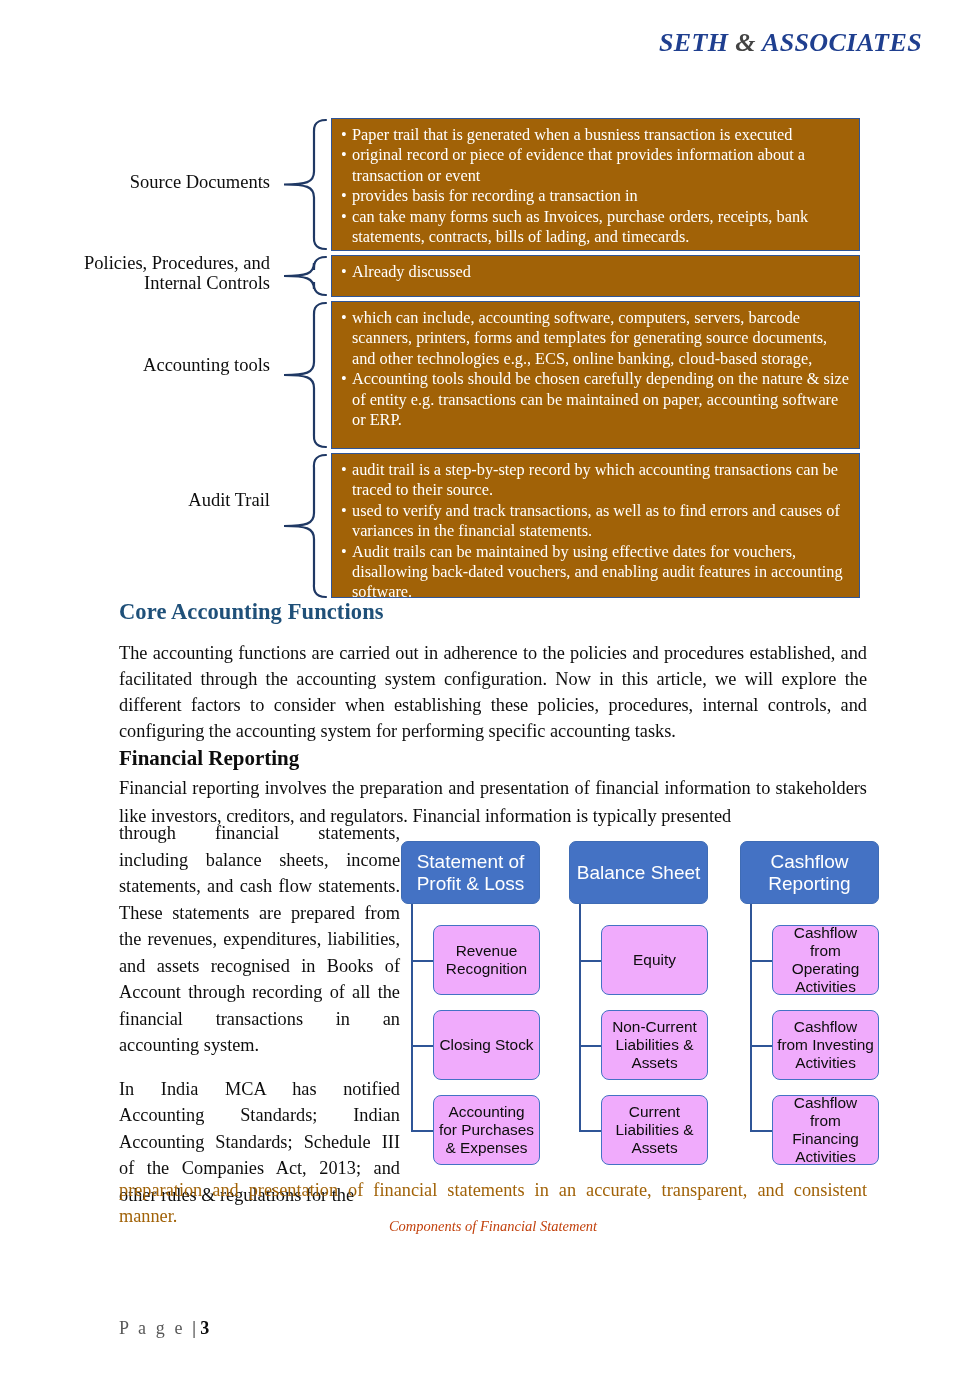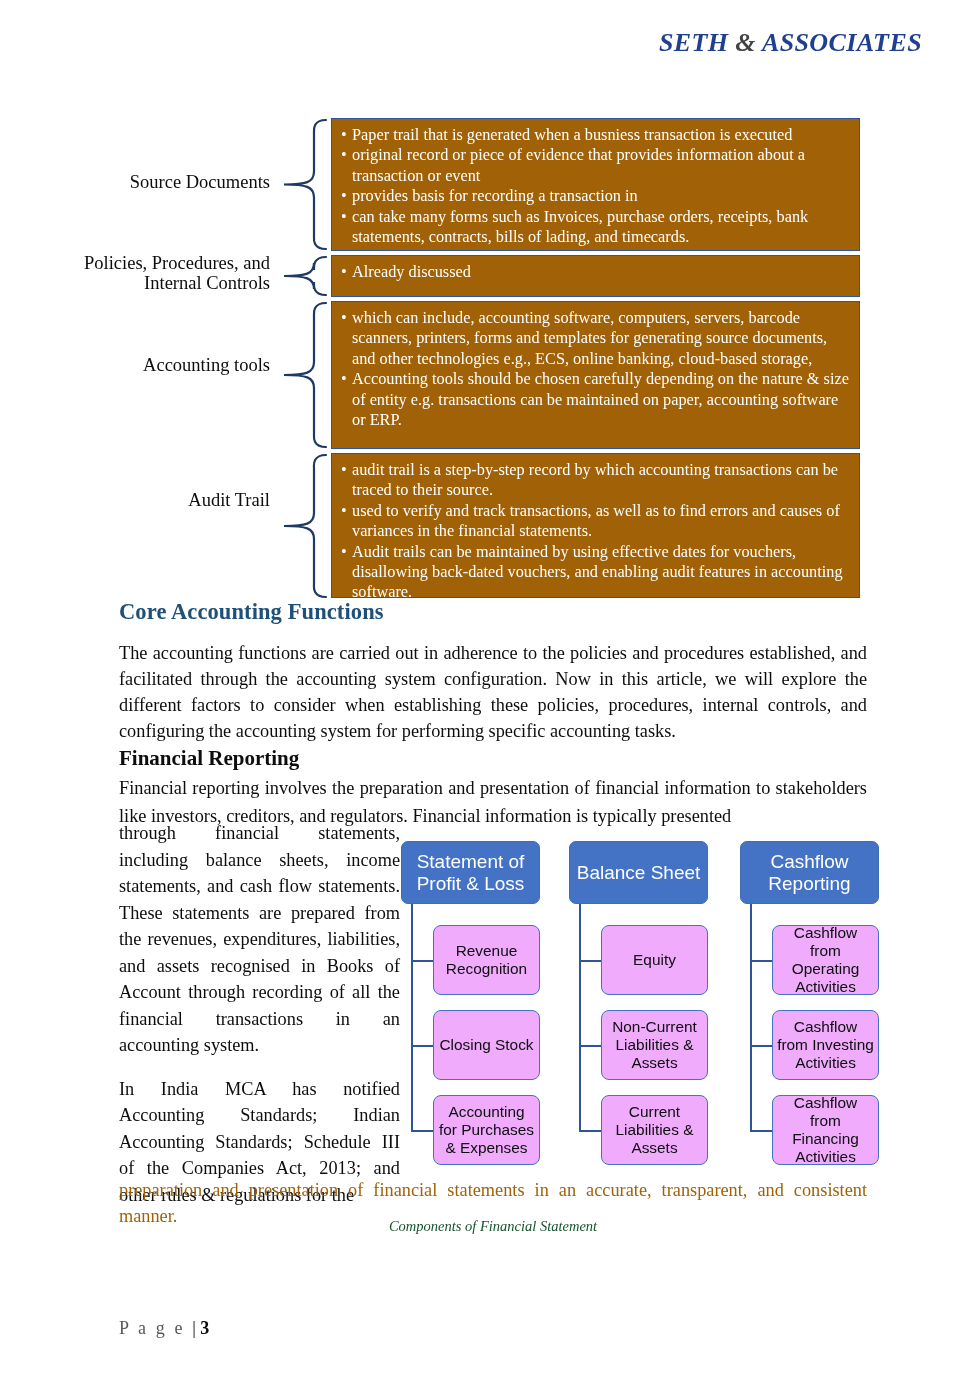--- a/index.html
+++ b/index.html
@@ -85,21 +85,21 @@
   }
   .col-left p{margin:0 0 17px 0;}
   .p-tail{
     position:absolute;left:119px;top:1177px;width:748px;
     font-size:18.3px;line-height:26px;
     text-align:justify;color:#a16207;
   }
   .caption{
     position:absolute;left:119px;top:1218px;width:748px;
     text-align:center;
-    font-style:italic;font-size:14.5px;color:#14532d;
+    font-style:italic;font-size:14.5px;color:#c2410c;
   }
 
   
   .fc{position:absolute;left:401px;top:841px;width:486px;height:330px;}
   .fc-col{position:absolute;top:0;width:139px;}
   .fc-col.c1{left:0;}
   .fc-col.c2{left:168px;}
   .fc-col.c3{left:339px;}
   .fc-head{
     position:relative;

